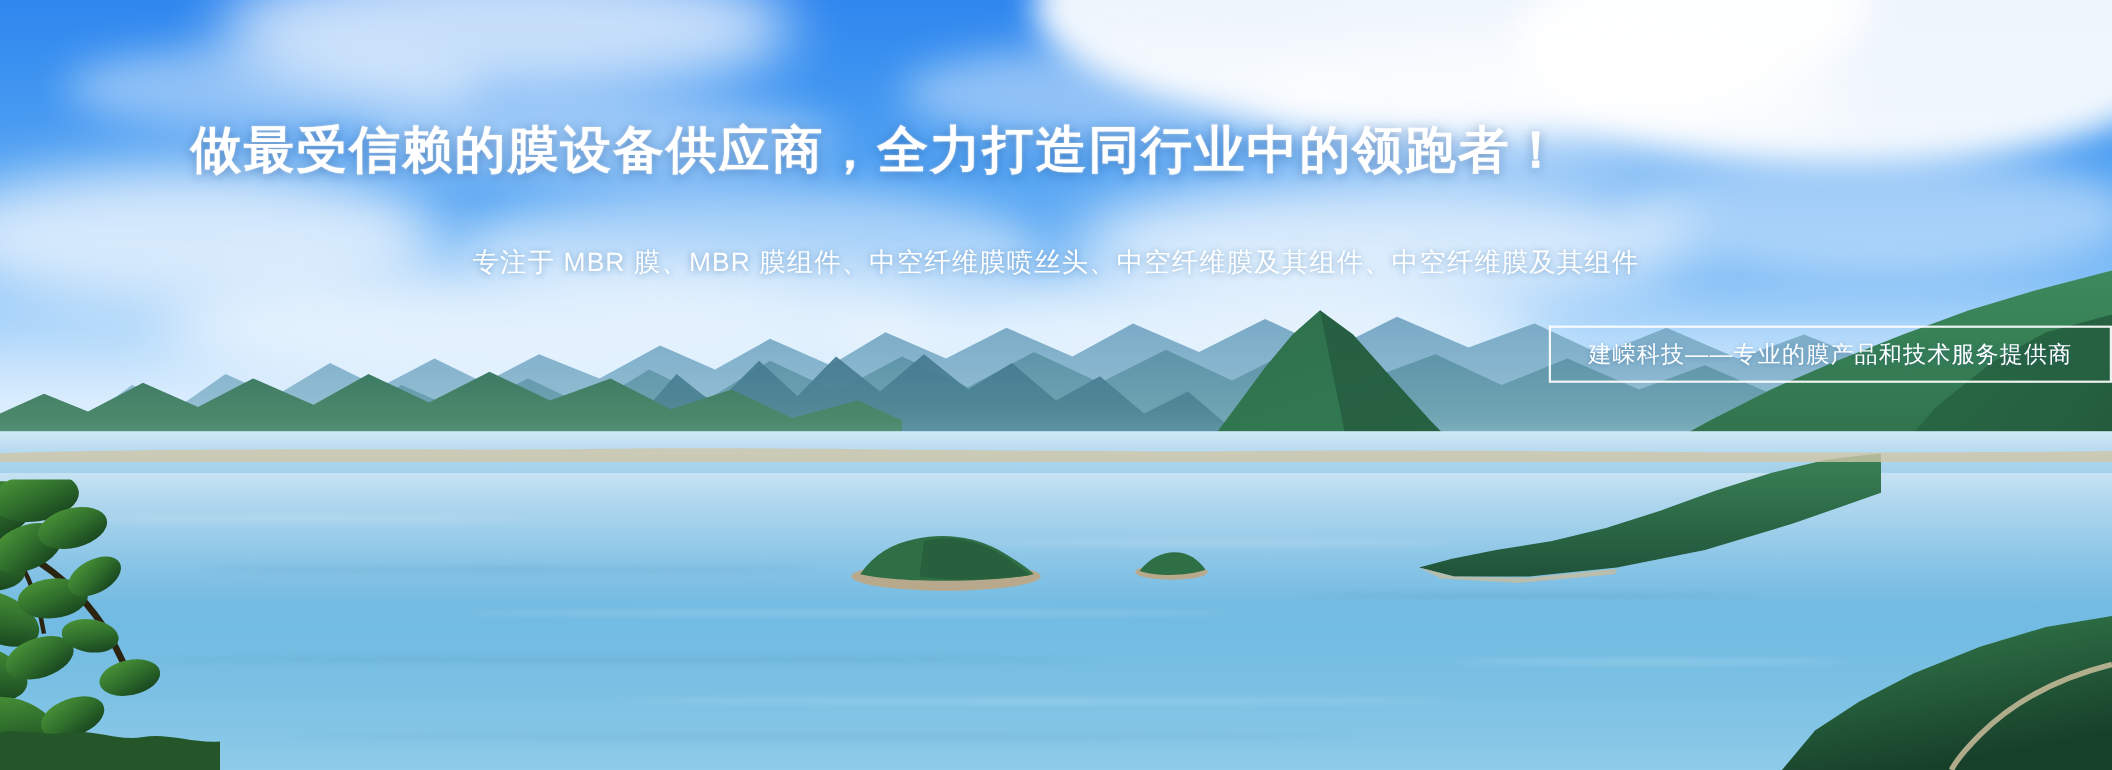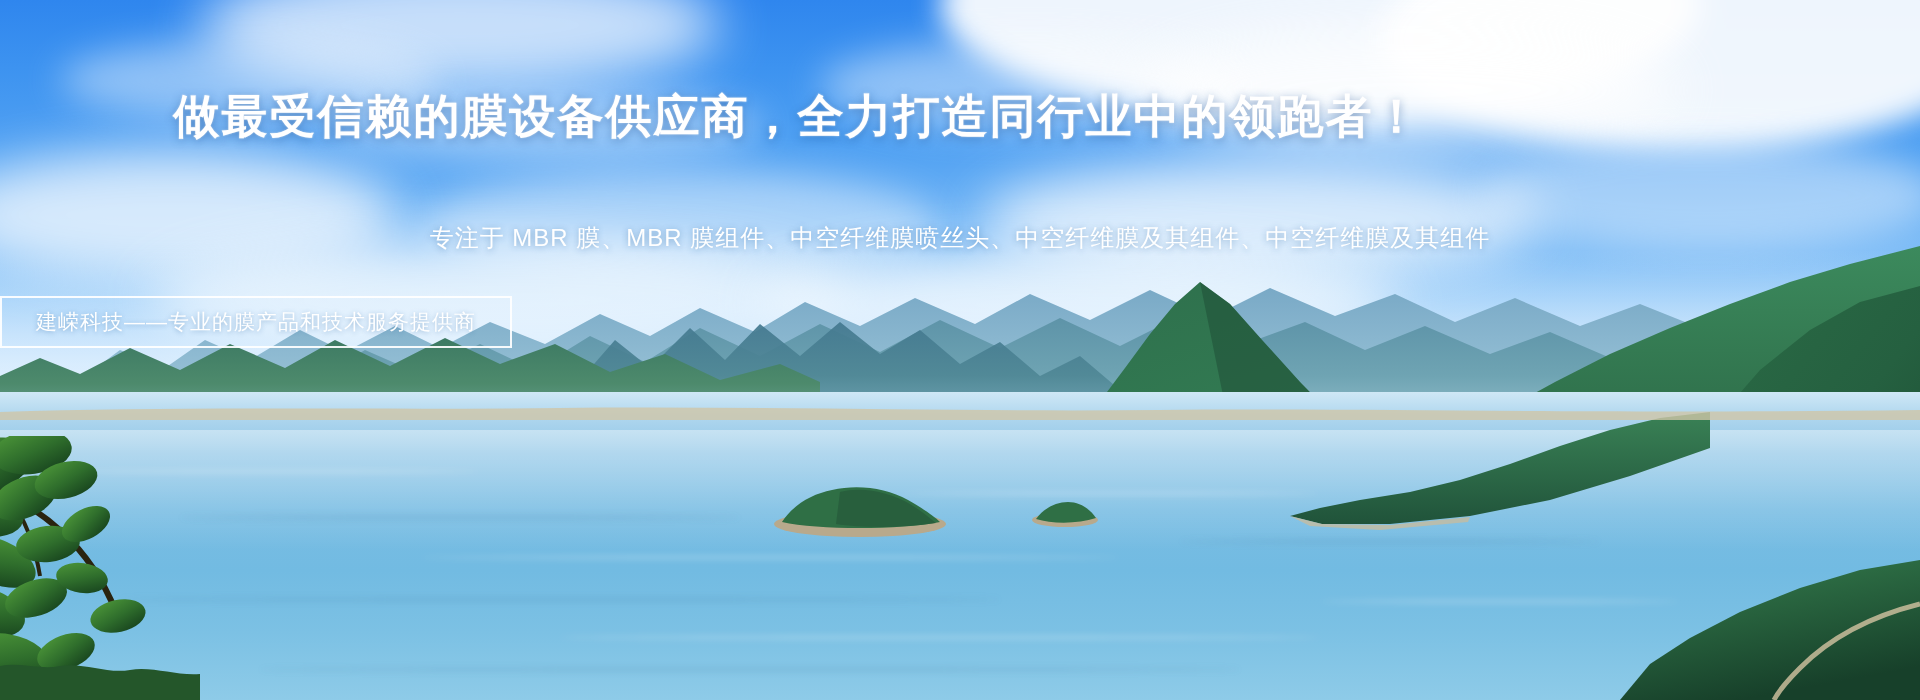--- a/index.html
+++ b/index.html
@@ -92,21 +92,21 @@
   .copy {
     position: absolute;
     left: 0; top: 0;
     width: 1920px;
     text-align: center;
     z-index: 40;
     pointer-events: none;
   }
   .headline {
     position: absolute;
-    top: 88px;
+    top: 108px;
     width: 1595px;
     font-size: 46px;
     font-weight: 700;
     letter-spacing: 2px;
     color: #ffffff;
     line-height: 1.25;
     text-shadow: 0 2px 10px rgba(20,70,140,.45), 0 0 2px rgba(255,255,255,.8);
     white-space: nowrap;
     text-align: center;
   }
@@ -119,21 +119,21 @@
     letter-spacing: 1px;
     color: #ffffff;
     text-shadow: 0 1px 6px rgba(30,90,150,.45);
     white-space: nowrap;
   }
   .tagbox-wrap {
     position: absolute;
     top: 296px;
     width: 1920px;
     display: flex;
-    justify-content: flex-start;
+    justify-content: flex-end;
   }
   .tagbox {
     display: inline-block;
     border: 2px solid rgba(255,255,255,.92);
     padding: 10px 34px;
     font-size: 21px;
     letter-spacing: 1px;
     color: #ffffff;
     text-shadow: 0 1px 5px rgba(30,90,150,.4);
     white-space: nowrap;

